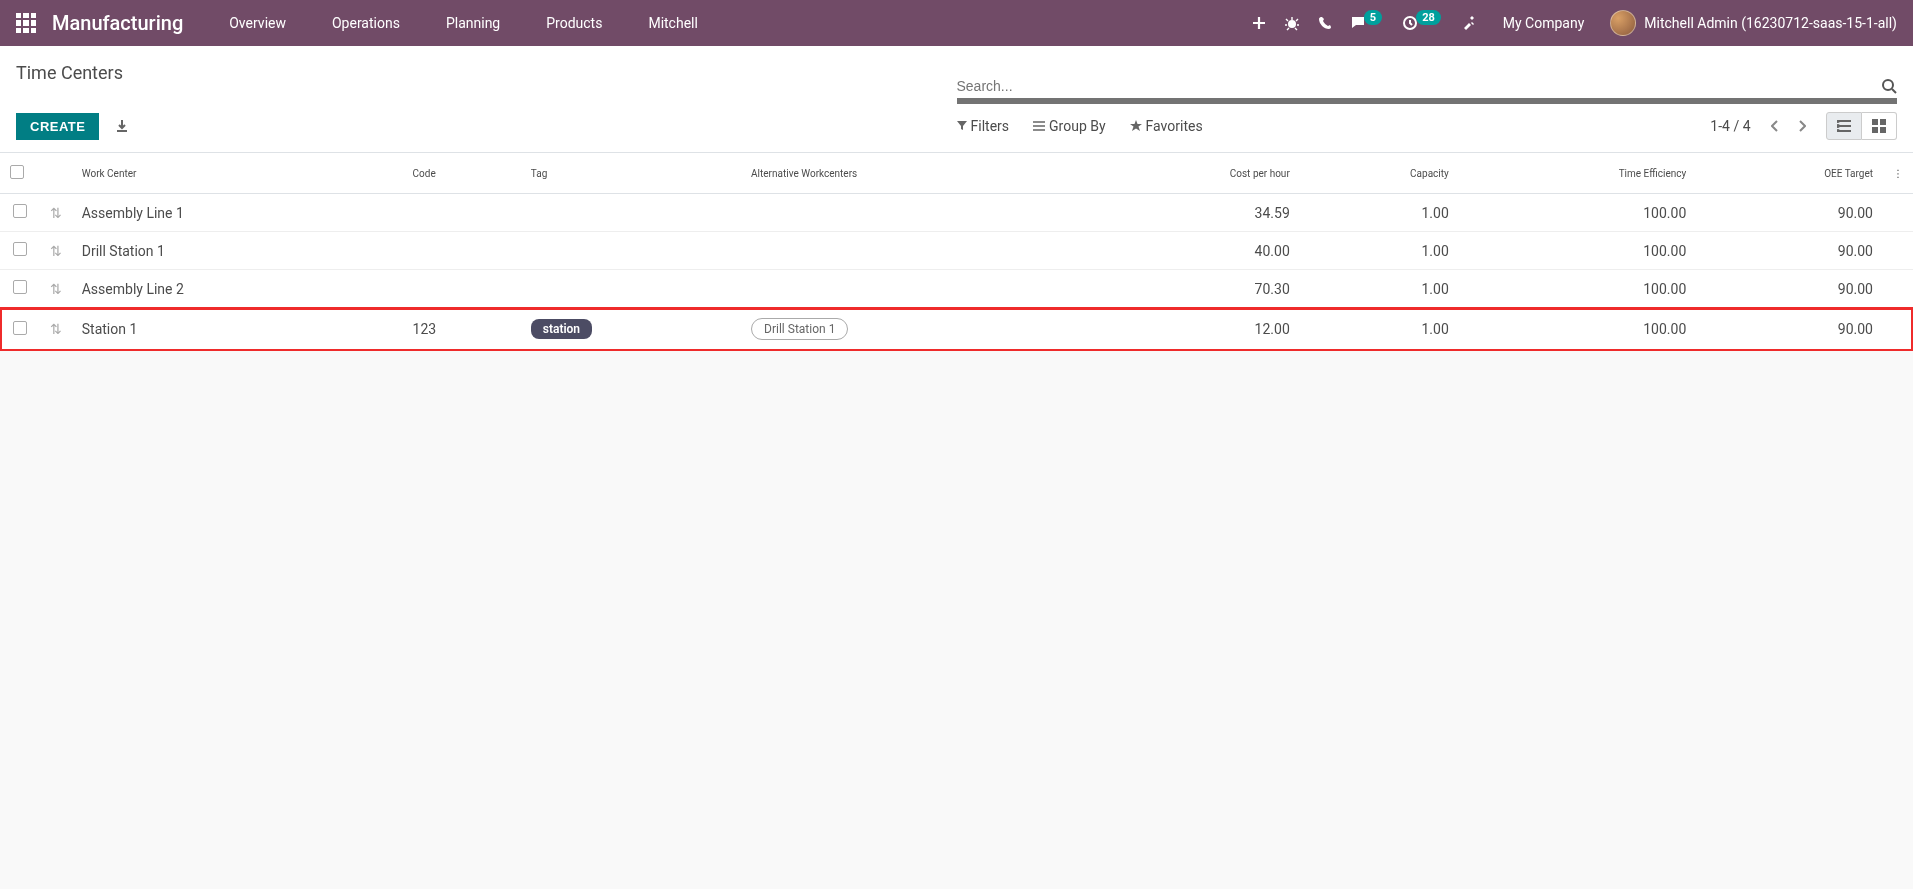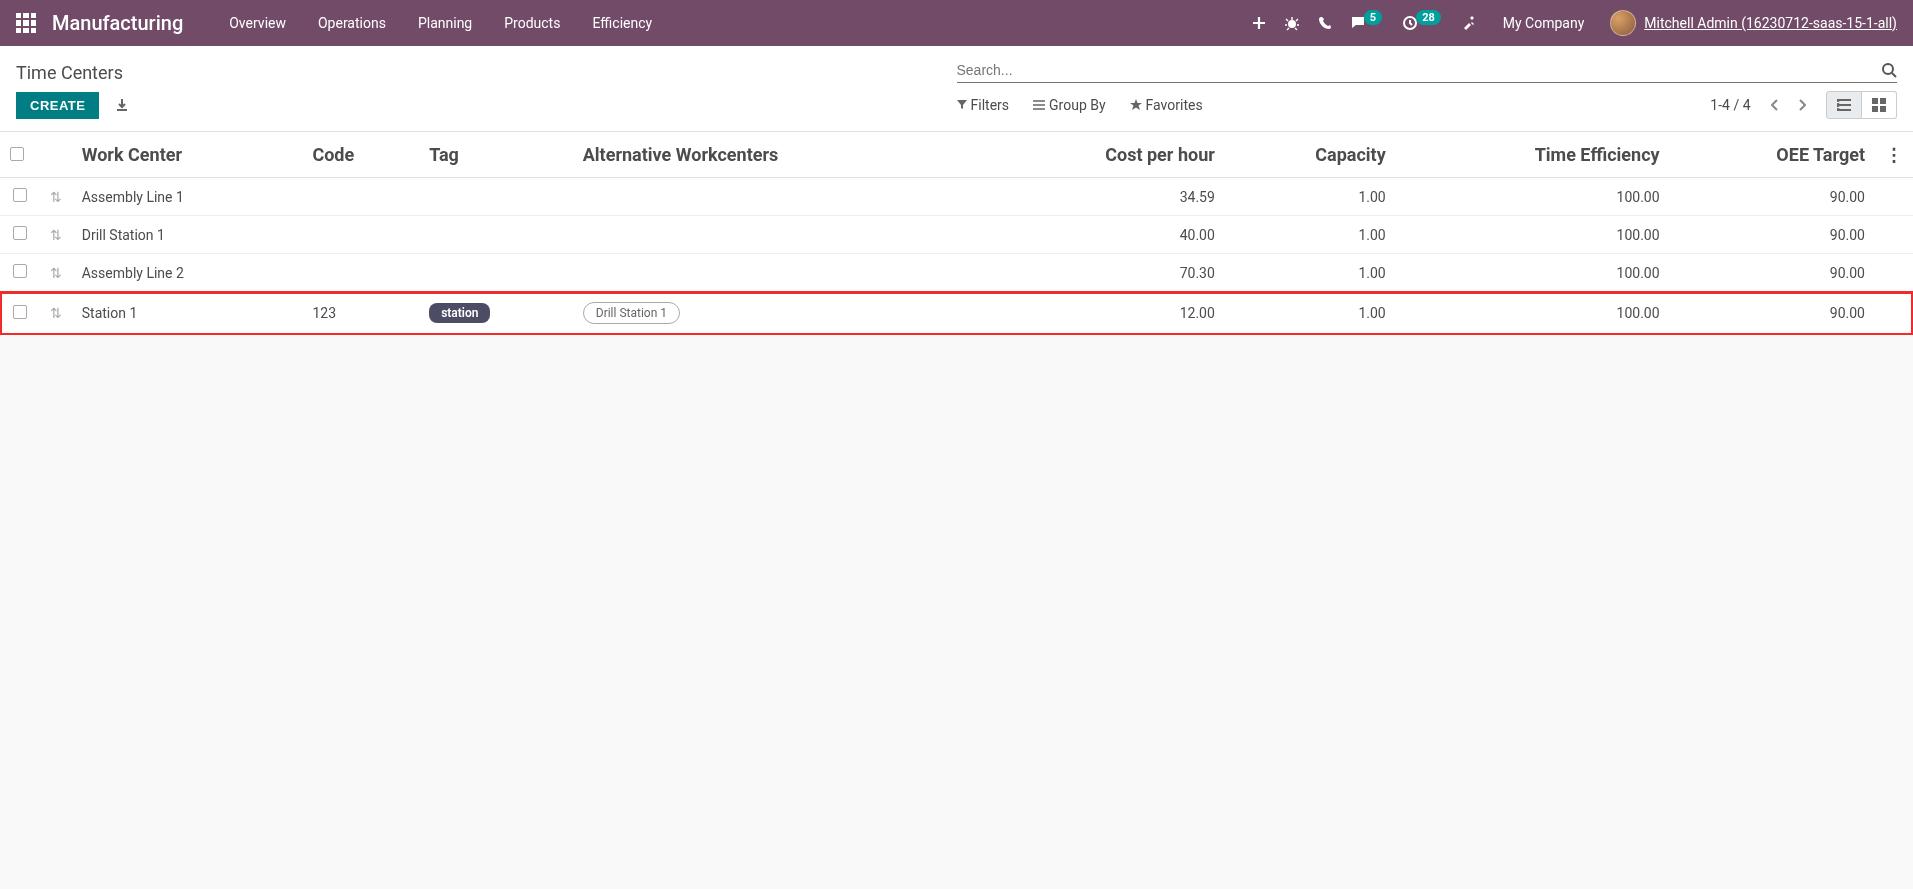--- a/index.html
+++ b/index.html
@@ -2,33 +2,33 @@
 <html><head>
 <meta charset="utf-8">
 <style>
 * { box-sizing: border-box; margin: 0; padding: 0; }
 body { font-family: -apple-system, BlinkMacSystemFont, "Segoe UI", Roboto, "Helvetica Neue", Arial, sans-serif; font-size: 14px; color: #4c4c4c; background: #f9f9f9; }
 
 .navbar { background: #714b67; height: 46px; display: flex; align-items: center; padding: 0 16px; color: #fff; }
 .navbar .apps-icon { width: 20px; height: 20px; display: grid; grid-template-columns: repeat(3,1fr); grid-template-rows: repeat(3,1fr); gap: 2px; margin-right: 16px; cursor: pointer; }
 .navbar .apps-icon span { background: #fff; }
 .navbar .brand { font-size: 20px; font-weight: 500; margin-right: 30px; }
-.navbar .nav-menu { display: flex; gap: 0; flex: 1; }
+.navbar .nav-menu { display: flex; gap: 14px; flex: 1; }
 .navbar .nav-menu a { color: #fff; text-decoration: none; padding: 12px 16px; font-size: 14px; cursor: pointer; }
 .navbar .nav-right { display: flex; align-items: center; gap: 18px; }
 .navbar .nav-right .icon-btn { color: #fff; cursor: pointer; position: relative; display: flex; align-items: center; }
 .navbar .badge { background: #00a09d; color: #fff; border-radius: 10px; padding: 1px 6px; font-size: 11px; font-weight: 700; position: relative; top: -6px; left: -2px; }
 .navbar .company { color: #fff; padding: 0 8px; cursor: pointer; }
-.navbar .user { display: flex; align-items: center; gap: 8px; color: #fff; cursor: pointer; text-decoration: underline; }
+.navbar .user { display: flex; align-items: center; gap: 8px; color: #fff; cursor: pointer; }
 .navbar .avatar { width: 26px; height: 26px; border-radius: 50%; background: radial-gradient(circle at 30% 30%, #d9a066, #8b5a3c); border: 1px solid rgba(255,255,255,0.4); }
 
 .control-panel { background: #fff; padding: 12px 16px 0 16px; border-bottom: 1px solid #dee2e6; }
 .cp-row1 { display: flex; justify-content: space-between; align-items: flex-start; margin-bottom: 8px; }
 .breadcrumb { font-size: 18px; color: #4c4c4c; padding-top: 4px; }
-.search-wrap { flex: 0 0 50%; display: flex; align-items: center; border-bottom: 1px solid #737373; padding: 4px 0; }
+.search-wrap { flex: 0 0 50%; display: flex; align-items: center; border-bottom: 6px solid #737373; padding: 4px 0; margin-top: 16px; }
 .search-wrap input { border: none; outline: none; flex: 1; font-size: 14px; color: #666; background: transparent; }
 .search-icon { color: #666; cursor: pointer; }
 
 .cp-row2 { display: flex; justify-content: space-between; align-items: center; padding-bottom: 12px; }
 .cp-left { display: flex; align-items: center; gap: 12px; }
 .btn-create { background: #017e84; color: #fff; border: none; padding: 6px 14px; font-size: 13px; font-weight: 700; cursor: pointer; letter-spacing: 0.5px; }
 .btn-import { color: #666; cursor: pointer; padding: 4px; }
 
 .cp-right { display: flex; align-items: center; gap: 24px; flex: 0 0 50%; }
 .search-options { display: flex; gap: 24px; }
@@ -36,21 +36,21 @@
 .pager-wrap { display: flex; align-items: center; gap: 12px; margin-left: auto; }
 .pager { color: #4c4c4c; font-size: 14px; }
 .pager-nav button { background: none; border: none; color: #888; cursor: pointer; padding: 4px 8px; font-size: 16px; }
 .view-switch { display: flex; gap: 0; }
 .view-btn { border: 1px solid #ccc; background: #fff; padding: 6px 10px; cursor: pointer; display:flex; align-items:center; justify-content:center; color:#666; }
 .view-btn.active { background: #e9ecef; }
 .view-btn:first-child { border-radius: 3px 0 0 3px; }
 .view-btn:last-child { border-radius: 0 3px 3px 0; border-left: none; }
 
 .list-table { width: 100%; border-collapse: collapse; background: #fff; }
-.list-table th { text-align: left; padding: 12px 10px; font-weight: 700; color: #4c4c4c; border-bottom: 1px solid #dee2e6; font-size: 18px; }
+.list-table th { text-align: left; padding: 12px 10px; font-weight: 400; color: #4c4c4c; border-bottom: 1px solid #dee2e6; font-size: 10px; }
 .list-table th.num, .list-table td.num { text-align: right; }
 .list-table td { padding: 10px 10px; border-bottom: 1px solid #eee; font-size: 14px; color: #4c4c4c; }
 .list-table tbody tr { cursor: pointer; }
 .checkbox-cell { width: 40px; text-align: center; }
 .handle-cell { width: 30px; color: #aaa; text-align:center; }
 .checkbox { width: 14px; height: 14px; border: 1px solid #aaa; display: inline-block; cursor: pointer; border-radius: 2px; }
 .handle { color: #aaa; cursor: grab; }
 .tag-pill { background: #4c4c64; color: #fff; border-radius: 8px; padding: 3px 12px; font-size: 12px; font-weight: 600; display: inline-block; }
 .alt-pill { border: 1px solid #aaa; color: #666; border-radius: 12px; padding: 3px 12px; font-size: 12px; display: inline-block; background:#fff; }
 .row-highlight { outline: 3px solid #ef2b2b; outline-offset: -2px; }
@@ -72,21 +72,21 @@
       <span></span>
       <span></span>
       <span></span>
   </div>
   <div class="brand">Manufacturing</div>
   <div class="nav-menu">
     <a>Overview</a>
     <a>Operations</a>
     <a>Planning</a>
     <a>Products</a>
-    <a>Efficiency</a>
+    <a>Mitchell</a>
   </div>
   <div class="nav-right">
     <div class="icon-btn">
       <svg width="14" height="14" viewBox="0 0 14 14">
           <path d="M7 1v12M1 7h12" stroke="#fff" stroke-width="2.2"></path>
         </svg>
     </div>
     <div class="icon-btn">
       <svg width="16" height="16" viewBox="0 0 16 16" fill="#fff">
           <circle cx="8" cy="9" r="4"></circle>

